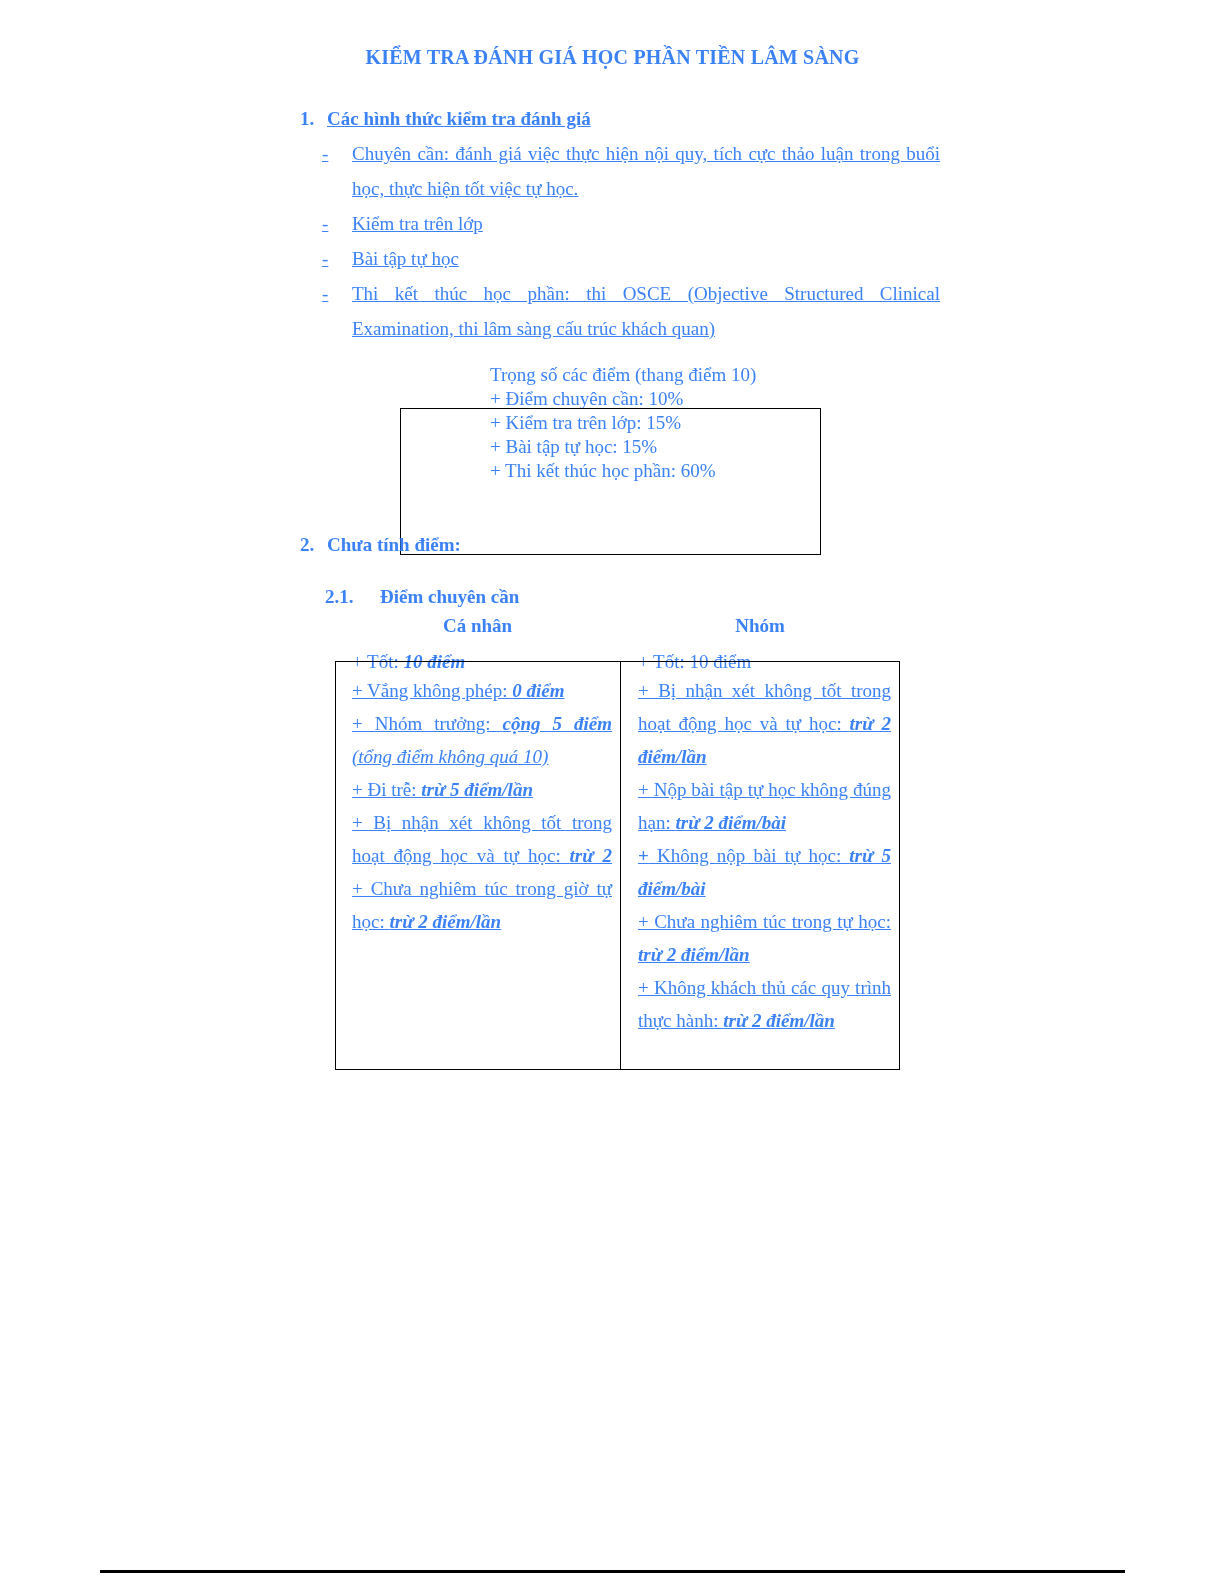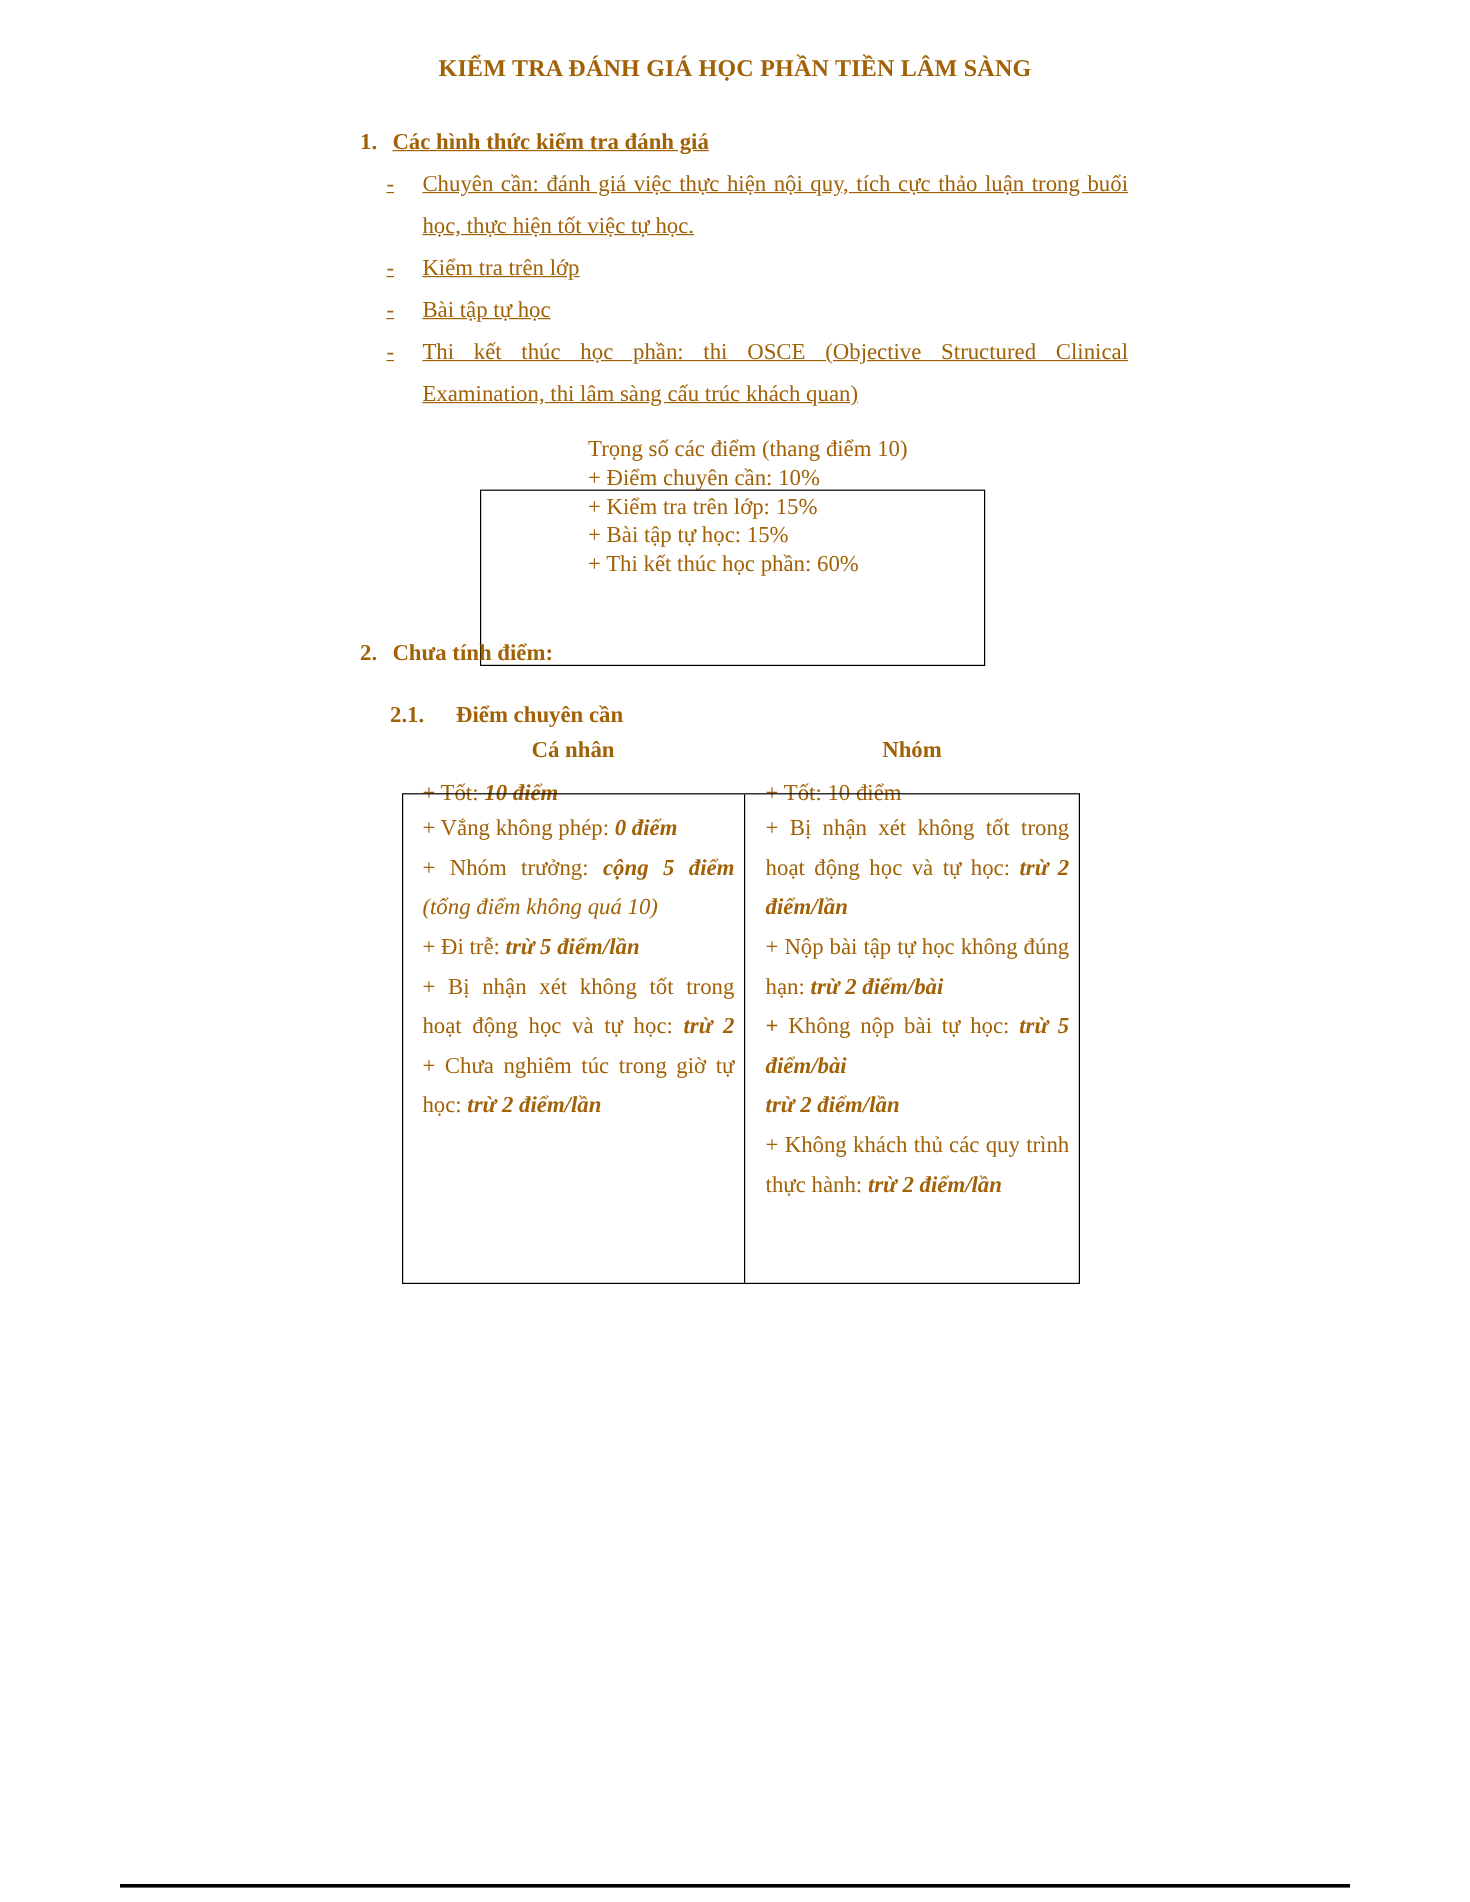--- a/index.html
+++ b/index.html
@@ -1,20 +1,20 @@
 <!DOCTYPE html>
 <html><head>
 <meta charset="utf-8">
 <style>
   html,body { margin:0; padding:0; background:#ffffff; }
   .page {
     position:relative;
     width:1225px; height:1585px;
     background:#ffffff;
-    color:#a16207;
+    color:#3b82f6;
     font-family:"Liberation Serif","DejaVu Serif",serif;
     font-size:19px;
     overflow:hidden;
   }
   .b { font-weight:bold; }
   .i { font-style:italic; }
   .line { line-height:inherit; }
   .jl { text-align:justify; text-align-last:justify; }
 
   .title {
@@ -56,20 +56,21 @@
   .strike-line.left { left:352px; }
   .strike-line.right { left:638px; }
 
   .ttable {
     position:absolute; left:335px; top:661px;
     width:565px; height:409px;
     border:1px solid #000;
     box-sizing:border-box;
     display:flex;
     background:transparent;
+    text-decoration:underline;
   }
   .tcell { line-height:33px; box-sizing:border-box; }
   .tleft  { width:285px; border-right:1px solid #000; padding:12px 8px 0 16px; }
   .tright { flex:1; padding:12px 8px 0 17px; }
 
   .footer-rule {
     position:absolute; left:100px; top:1570px;
     width:1025px; height:3px;
     background:#000;
   }
@@ -155,20 +156,21 @@
         <div class="line"><span>học: </span><span class="b i">trừ 2 điểm/lần</span></div>
       </div>
     <div class="tcell tright">
         <div class="line jl"><span>+ Bị nhận xét không tốt trong</span></div>
         <div class="line jl"><span>hoạt động học và tự học: </span><span class="b i">trừ 2</span></div>
         <div class="line"><span class="b i">điểm/lần</span></div>
         <div class="line jl"><span>+ Nộp bài tập tự học không đúng</span></div>
         <div class="line"><span>hạn: </span><span class="b i">trừ 2 điểm/bài</span></div>
         <div class="line jl"><span class="b">+</span><span> Không nộp bài tự học: </span><span class="b i">trừ 5</span></div>
         <div class="line"><span class="b i">điểm/bài</span></div>
+        <div class="line jl"><span>+ Chưa nghiêm túc trong tự học:</span></div>
         <div class="line"><span class="b i">trừ 2 điểm/lần</span></div>
         <div class="line jl"><span>+ Không khách thủ các quy trình</span></div>
         <div class="line"><span>thực hành: </span><span class="b i">trừ 2 điểm/lần</span></div>
       </div>
   </div>
 
   <div class="footer-rule"></div>
 
 </div>
 

